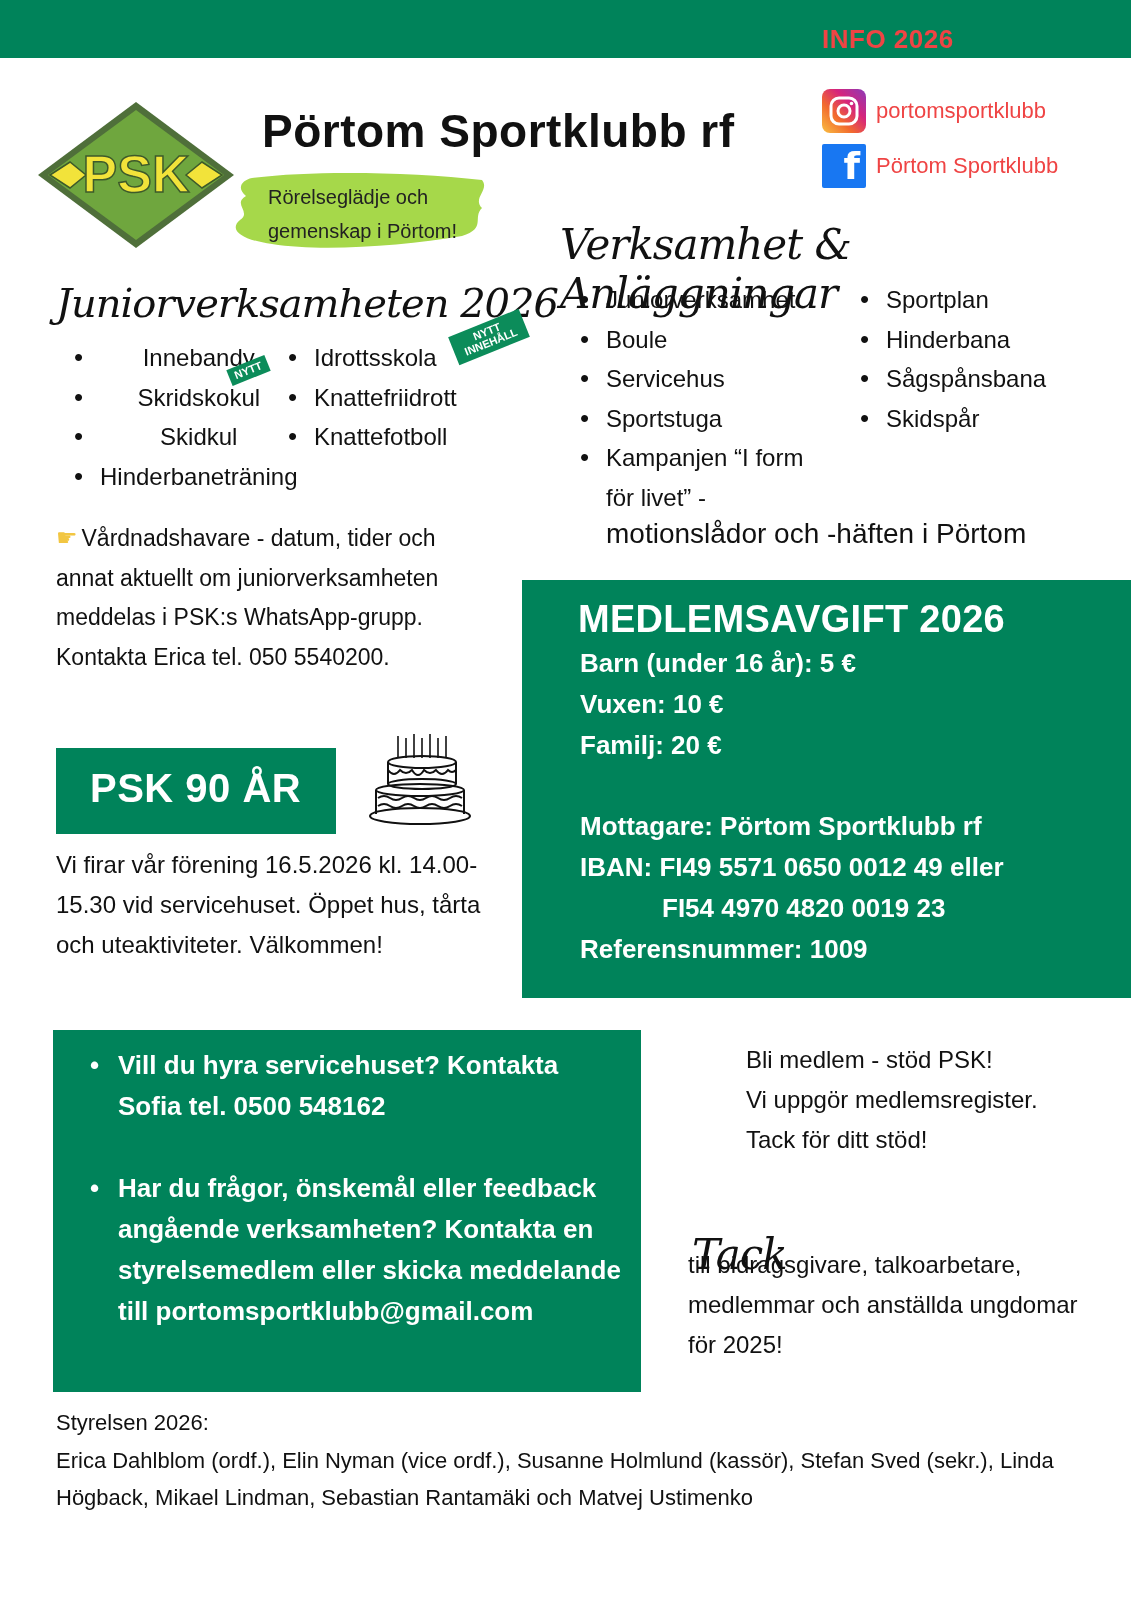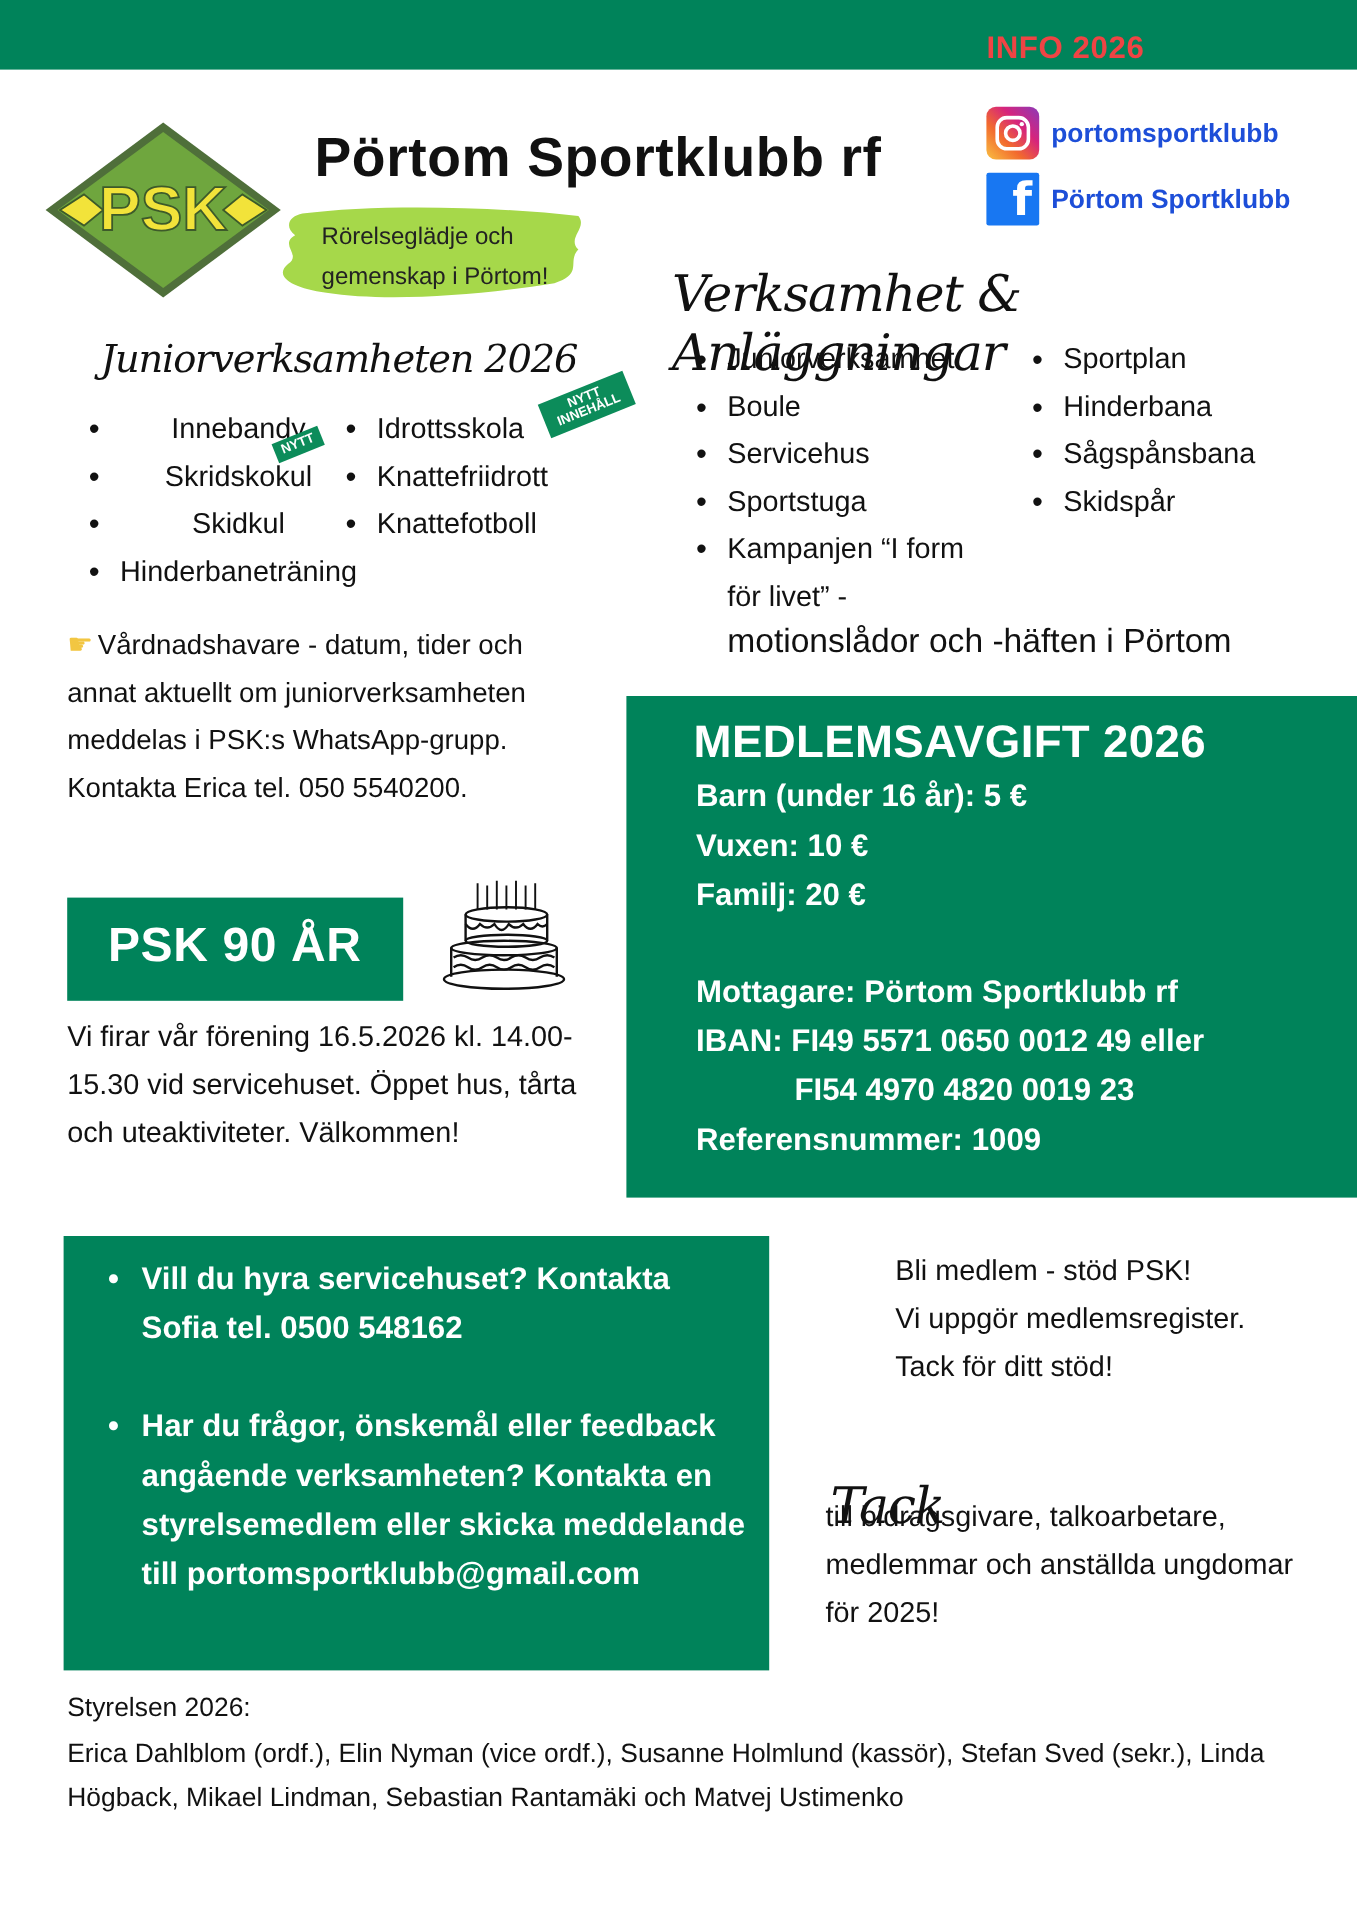--- a/index.html
+++ b/index.html
@@ -12,28 +12,28 @@
 
   .logo { left: 36px; top: 100px; width: 200px; height: 150px; }
 
   .club-name { left: 262px; top: 104px; font-size: 46px; font-weight: bold; color: #111; letter-spacing: 0.5px; }
 
   .slogan-bg { left: 232px; top: 170px; width: 260px; height: 82px; }
   .slogan { left: 268px; top: 180px; font-size: 20px; line-height: 34px; color: #222; }
 
   .social { left: 822px; height: 46px; display: flex; align-items: center; }
   .social .ico { width: 44px; height: 44px; border-radius: 8px; display: flex; align-items: center; justify-content: center; margin-right: 10px; }
-  .social-text { font-size: 22px; color: #1d4ed8; font-weight: bold; }
+  .social-text { font-size: 22px; color: #ef4444; }
   .ig { top: 88px; }
   .fb { top: 143px; }
   .ig .ico { background: linear-gradient(45deg, #f9c042 0%, #f26a2e 35%, #d6247c 65%, #8a3ab9 100%); }
   .fb .ico { background: #1877f2; border-radius: 2px; color: #fff; font-weight: bold; font-size: 38px; font-family: "DejaVu Sans", sans-serif; align-items: flex-end; justify-content: flex-end; padding-right: 6px; }
 
   .script { font-family: "DejaVu Serif", serif; font-style: italic; color: #111; }
-  .heading-junior { left: 56px; top: 280px; font-size: 32px; letter-spacing: -1px; margin-left: 28px; }
+  .heading-junior { left: 56px; top: 280px; font-size: 40px; letter-spacing: -1px; }
   .heading-verk { left: 560px; top: 220px; font-size: 42px; letter-spacing: -1px; }
 
   .list { font-size: 24px; color: #111; list-style: none; }
   .list li { position: relative; padding-left: 28px; line-height: 39.5px; }
   .list li::before { content: "•"; position: absolute; left: 2px; top: 0; font-size: 26px; }
   .jr-col1 { left: 72px; top: 338px; text-align: center; }
   .jr-col2 { left: 286px; top: 338px; }
   .verk-col1 { left: 578px; top: 280px; }
   .verk-col2 { left: 858px; top: 280px; }
   .verk-col1 li.wrap { width: 250px; }

